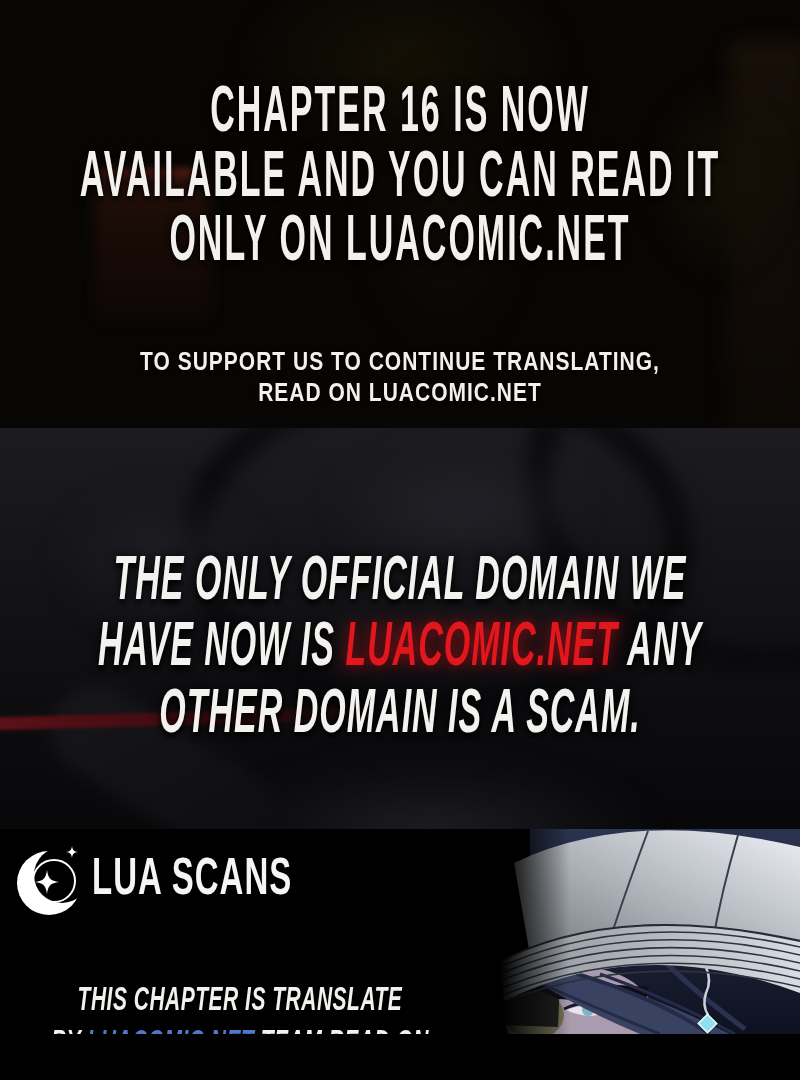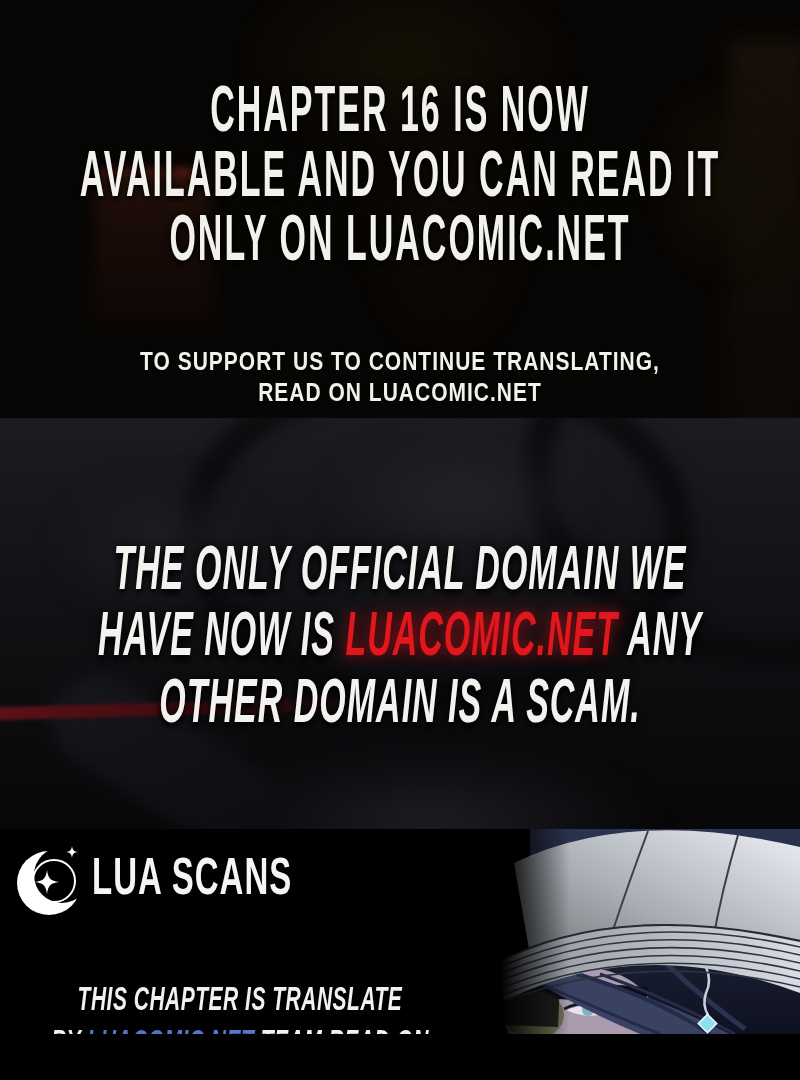--- a/index.html
+++ b/index.html
@@ -29,21 +29,21 @@
     white-space:nowrap;
   }
   .support{
     position:absolute;left:0;right:0;top:345px;text-align:center;
     font-weight:bold;font-size:21px;line-height:25px;letter-spacing:1px;
     color:#f2f1ee;transform:scaleY(1.25);transform-origin:50% 0;
     text-shadow:0 0 5px rgba(0,0,0,.9);white-space:nowrap;
   }
 
   
-  .panel2{top:418px;height:438px;background:linear-gradient(180deg,#1b1b20 0%,#151519 28%,#0d0d10 62%,#060607 100%);}
+  .panel2{top:428px;height:438px;background:linear-gradient(180deg,#1b1b20 0%,#151519 28%,#0d0d10 62%,#060607 100%);}
   .swirl{position:absolute;border-radius:50%;border:26px solid rgba(8,8,11,.85);filter:blur(9px);}
   .swirl1{left:180px;top:-60px;width:460px;height:300px;}
   .swirl2{left:520px;top:-90px;width:380px;height:280px;transform:rotate(18deg);}
   .wisp{position:absolute;border-radius:50%;filter:blur(16px);}
   .wisp1{left:330px;top:20px;width:260px;height:120px;background:radial-gradient(closest-side,#232329,rgba(0,0,0,0));}
   .wisp2{left:60px;top:60px;width:200px;height:140px;background:radial-gradient(closest-side,#1e1e24,rgba(0,0,0,0));}
   .fabric{left:200px;top:330px;width:460px;height:150px;background:radial-gradient(closest-side,#1e1e24,rgba(0,0,0,0));position:absolute;border-radius:50%;filter:blur(14px);}
   .red-streak{
     position:absolute;left:-12px;top:284px;width:395px;height:13px;border-radius:7px;
     background:linear-gradient(90deg,#5c1117 0%,#3c0b0f 55%,rgba(30,6,8,0) 100%);

